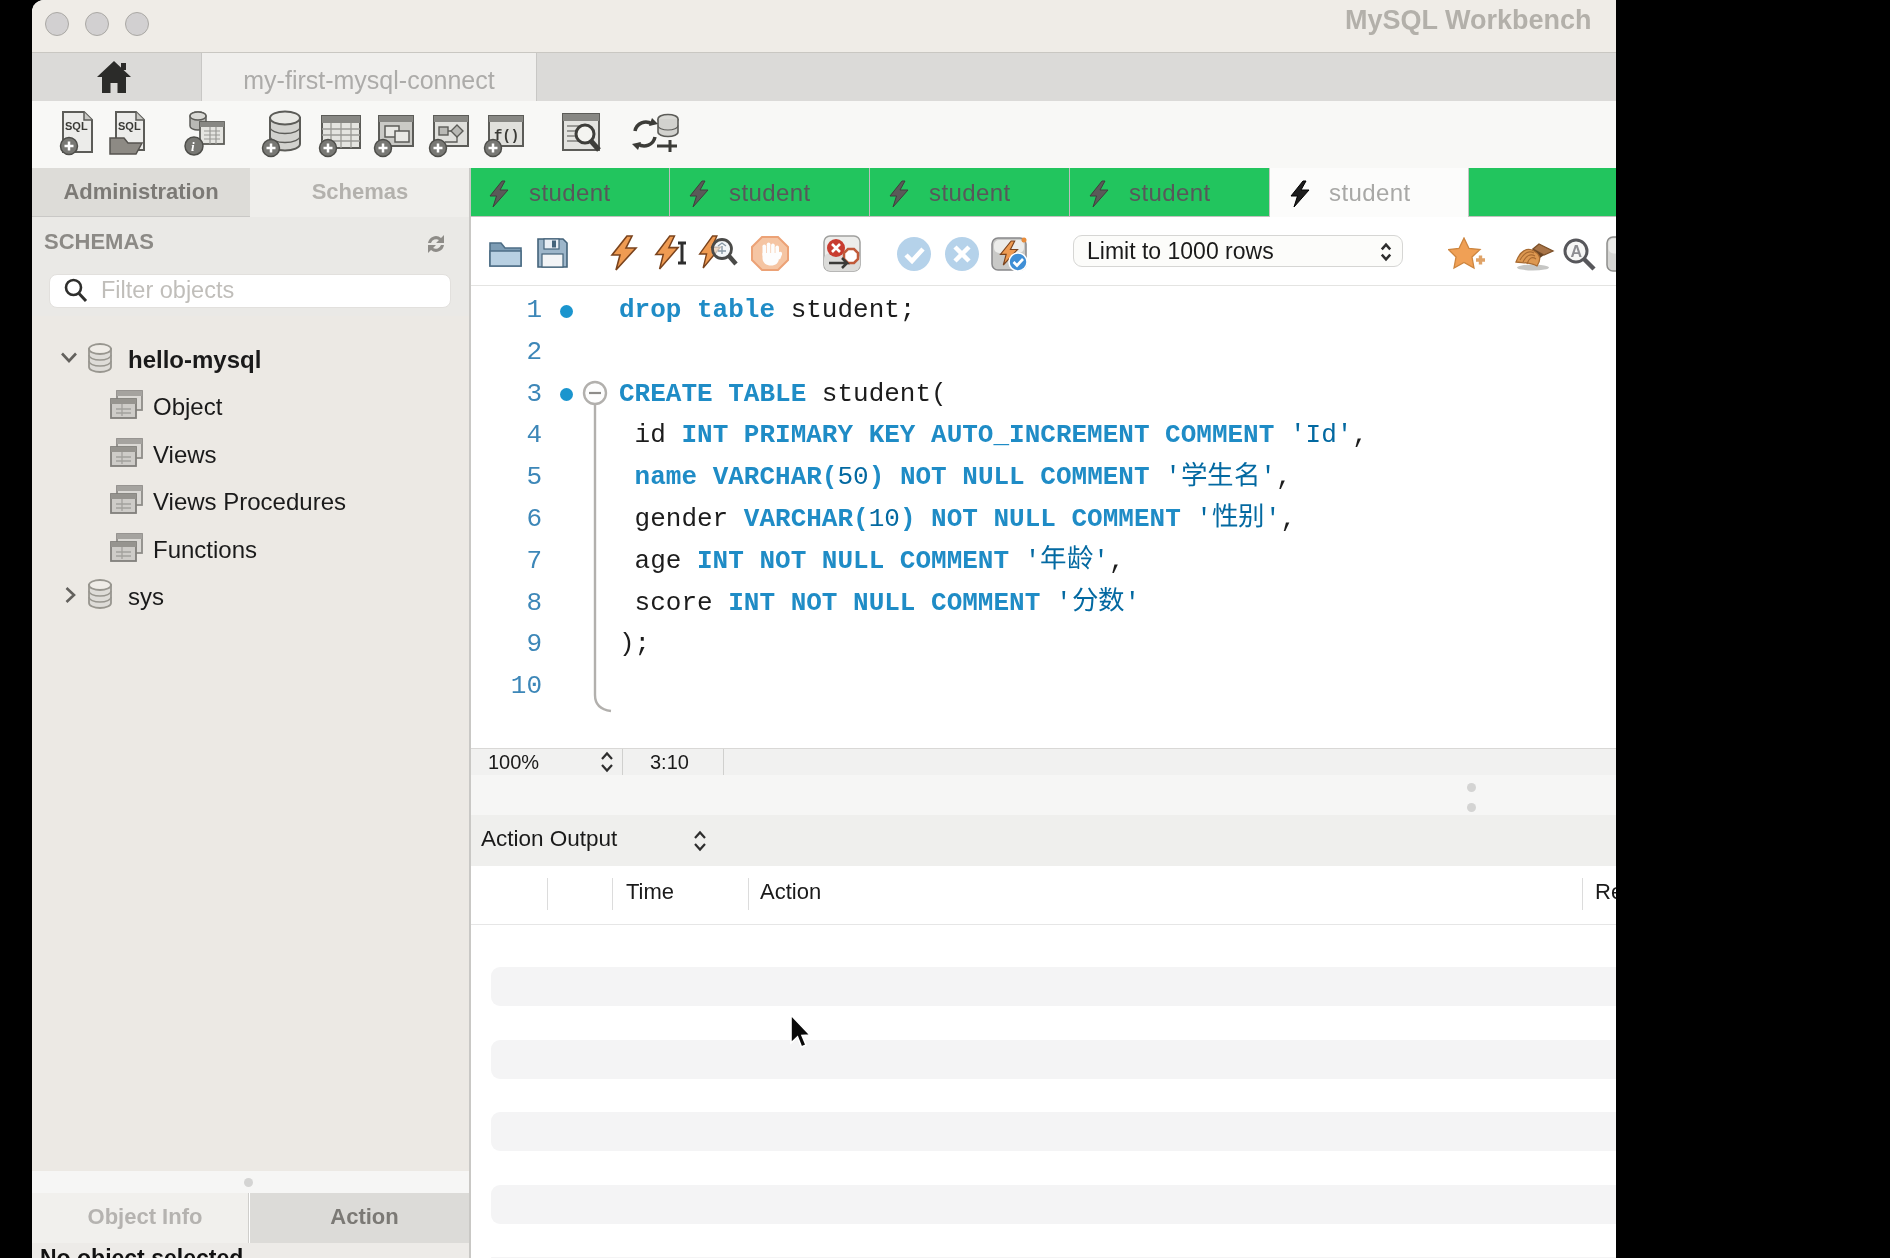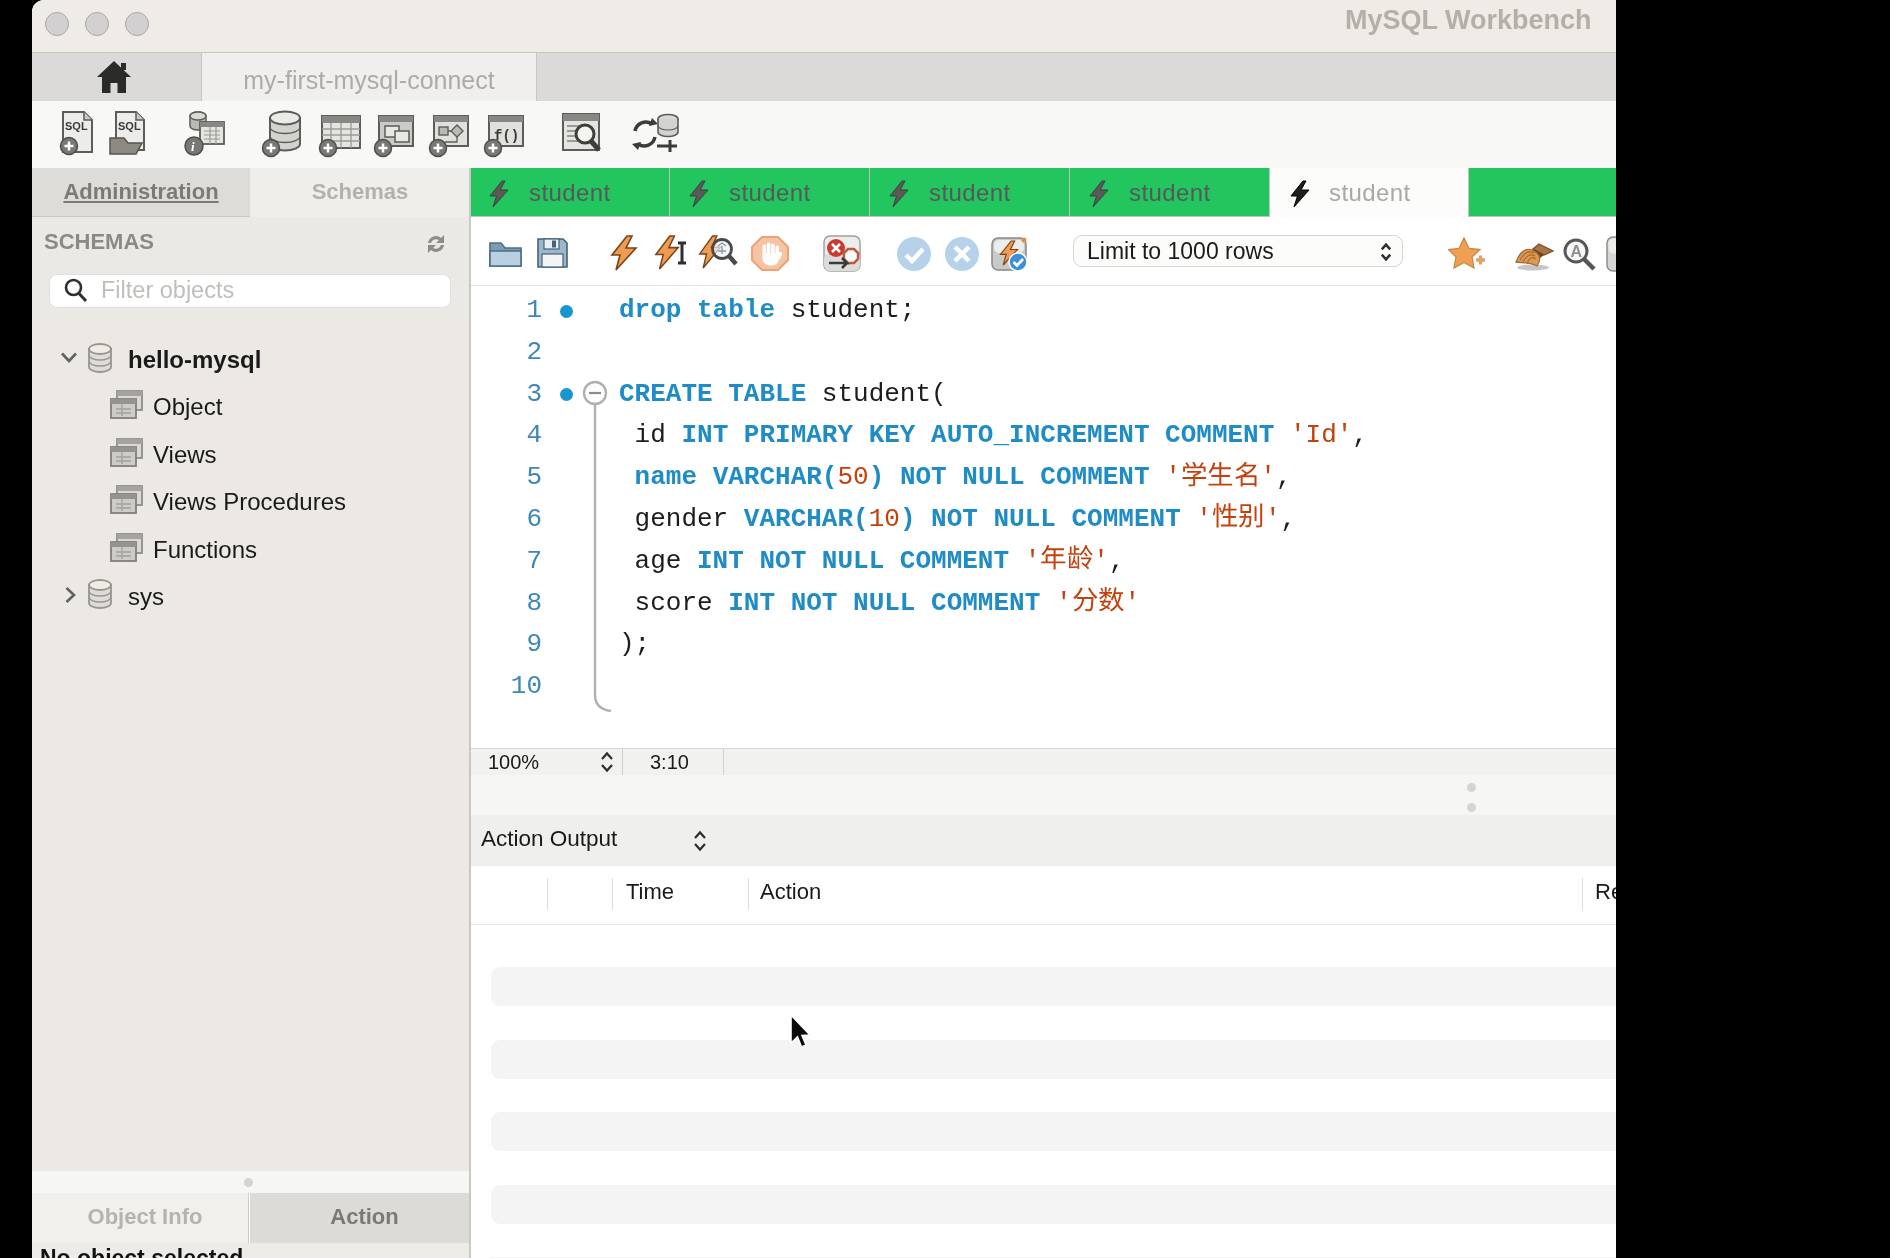--- a/index.html
+++ b/index.html
@@ -10,21 +10,21 @@
 .tl { position:absolute; top:12px; width:24px; height:24px; border-radius:50%; background:#d2d0d1; border:1px solid #aaa8a4; }
 #wtitle { position:absolute; left:1313px; top:5px; width:260px; font-size:27px; font-weight:bold; color:#b3b0aa; }
 #tabstrip { left:0; top:53px; width:1890px; height:48px; background:#dbdad8; }
 #conntab { position:absolute; left:169px; top:0; width:336px; height:48px; background:#f0efed;
   border-left:1px solid #c8c7c5; border-right:1px solid #c8c7c5; color:#acaba9; font-size:25px;
   text-align:center; line-height:54px; }
 #toolbar { left:0; top:101px; width:1890px; height:67px; background:#f8f8f6; }
 
 #sidetabs { left:0; top:168px; width:438px; height:49px; }
 .sidetab { position:absolute; top:0; height:49px; font-size:22px; font-weight:bold; text-align:center; line-height:48px; }
-#st1 { left:0; width:218px; background:#dddcd8; color:#7c7a76; border-bottom:1px solid #c9c8c6;text-decoration:underline;}
+#st1 { left:0; width:218px; background:#dddcd8; color:#7c7a76; border-bottom:1px solid #c9c8c6;}
 #st2 { left:218px; width:220px; background:#efeeeb; color:#b3b1ad; }
 #edtabs { left:438px; top:168px; width:1452px; height:49px; background:#22c55e; border-bottom:1px solid #c2c1bf; }
 .edtab { position:absolute; top:0; width:200px; height:49px; border-right:1px solid #bebdbb; color:#58585a; font-size:24px; letter-spacing:0.4px; }
 .edtab span { position:absolute; left:59px; top:11px; }
 .edtab.act { background:#fcfcfb; color:#a8a8a6; height:50px; border-right:1px solid #c6c5c3; border-left:1px solid #c6c5c3;}
 
 #sidebar { left:0; top:217px; width:438px; height:954px; background:#ece9e4; }
 #schemhead { position:absolute; left:0; top:0; width:438px; height:99px; background:#eae9e6; }
 #schemtitle { position:absolute; left:12px; top:12px; font-size:22px; font-weight:bold; color:#8c8a86; }
 #filter { position:absolute; left:17px; top:57px; width:402px; height:34px; background:#fff; border:1px solid #e2e0dd; border-radius:8px; }
@@ -35,21 +35,21 @@
 #qtoolbar { left:439px; top:217px; width:1451px; height:69px; background:#fff; border-bottom:1px solid #e4e4e2; }
 #limitbox { position:absolute; left:1041px; top:235px; width:330px; height:32px; background:#fcfcfa; border:1px solid #d6d6d4; border-radius:9px; }
 #limitbox span { position:absolute; left:13px; top:2px; font-size:23px; color:#1a1a1a; }
 #editor { left:439px; top:286px; width:1451px; height:462px; background:#fff; }
 #gutter { position:absolute; left:440px; top:290px; width:70px; text-align:right;
   font-family:"Liberation Mono",monospace; font-size:26px; line-height:41.8px; color:#3d87b8; }
 #code { position:absolute; left:587px; top:290px; font-family:"Liberation Mono",monospace;
   font-size:26px; line-height:41.8px; color:#1c1c1c; white-space:pre; }
 .cl { height:41.8px; }
 #code b { color:#1f8cc6; }
-#code i { color:#c2410c; font-style:normal;text-align:center; }
+#code i { color:#0369a1; font-style:normal;text-align:center; }
 .cj { display:inline-block; width:26.5px; height:26.5px; vertical-align:-3px; fill:currentColor; }
 .dot { position:absolute; width:13px; height:13px; border-radius:50%; background:#1b95ce; }
 
 #statusbar { left:439px; top:748px; width:1451px; height:27px; background:#f1f1f0; border-top:1px solid #d9d8d6; }
 #statusbar .t { position:absolute; top:2px; font-size:20px; color:#1a1a1a; }
 .vsep { position:absolute; top:0; width:1px; height:26px; background:#d0d0ce; }
 #gapstrip { left:439px; top:775px; width:1451px; height:40px; background:#f6f6f5; }
 .hdot { position:absolute; width:9px; height:9px; border-radius:50%; background:#d4d4d3; }
 #aorow { left:439px; top:815px; width:1451px; height:51px; background:#efefed; }
 #aorow span { position:absolute; left:10px; top:11px; font-size:22.5px; color:#1a1a1a; }

